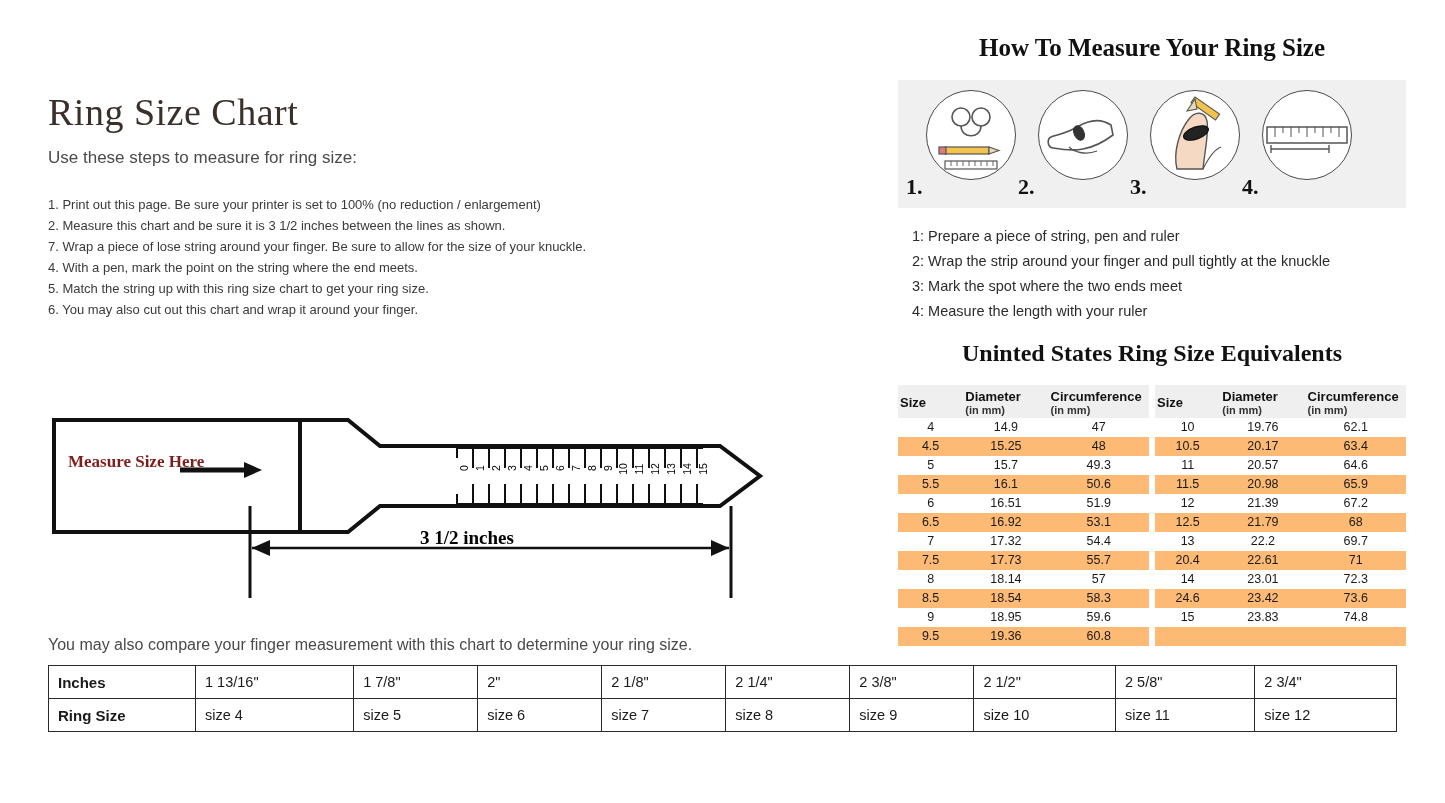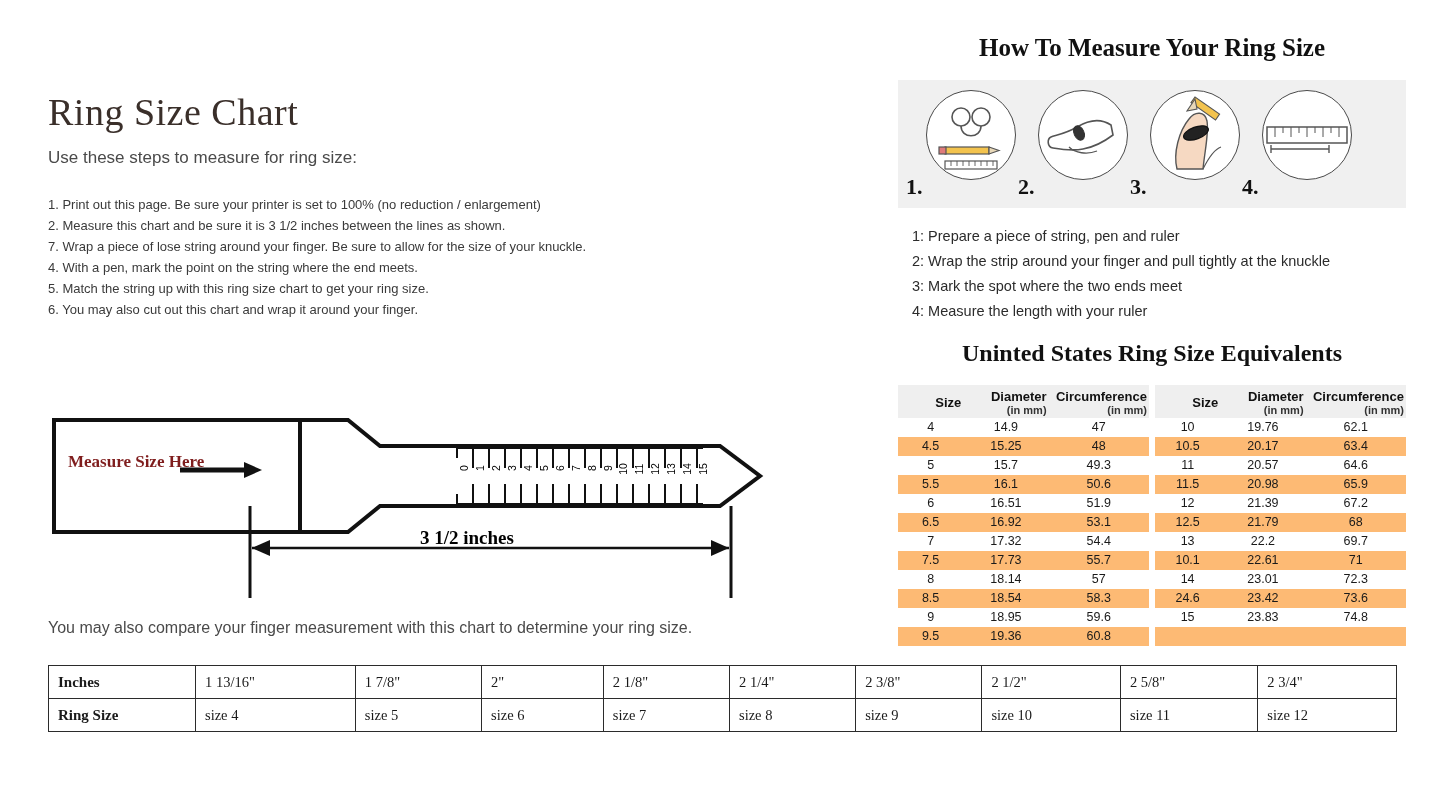--- a/index.html
+++ b/index.html
@@ -87,40 +87,39 @@
     left: 420px;
     top: 527px;
     font-family: "Liberation Serif", serif;
     font-weight: bold;
     font-size: 19px;
     color: #000;
   }
   .compare-note {
     position: absolute;
     left: 48px;
-    top: 619px;
+    top: 636px;
     font-size: 16px;
     color: #4a4a4a;
   }
 
   
   .inch-table {
     position: absolute;
     left: 48px;
     top: 665px;
     border-collapse: collapse;
     width: 1349px;
     font-size: 14.5px;
   }
   .inch-table td {
     border: 1.4px solid #2b2b2b;
     padding: 7px 9px;
     height: 18px;
     color: #1a1a1a;
-    font-family: Liberation Serif, serif;
   }
   .inch-table td.head {
     font-weight: bold;
     font-size: 15px;
     width: 128px;
   }
 
   
   .right-col {
     position: absolute;
@@ -196,21 +195,21 @@
     border-collapse: collapse;
     font-size: 12.5px;
     width: 251px;
     table-layout: fixed;
   }
   .equiv-table th {
     background: #efefef;
     font-weight: bold;
     font-size: 13px;
     padding: 4px 2px 2px 2px;
-    text-align: right;
+    text-align: left;
     border: none;
     color: #111;
   }
   .equiv-table th .unit {
     display: block;
     font-size: 11px;
     font-weight: bold;
     color: #333;
   }
   .equiv-table td {
@@ -573,21 +572,21 @@
             <td>12.5</td>
             <td>21.79</td>
             <td>68</td>
           </tr>
         <tr class="even">
             <td>13</td>
             <td>22.2</td>
             <td>69.7</td>
           </tr>
         <tr class="odd">
-            <td>10.1</td>
+            <td>20.4</td>
             <td>22.61</td>
             <td>71</td>
           </tr>
         <tr class="even">
             <td>14</td>
             <td>23.01</td>
             <td>72.3</td>
           </tr>
         <tr class="odd">
             <td>24.6</td>

